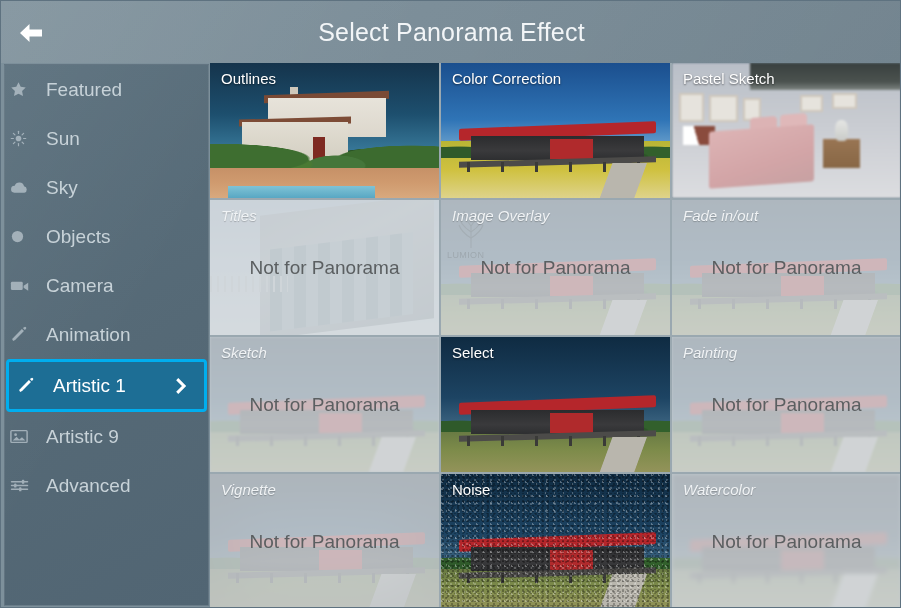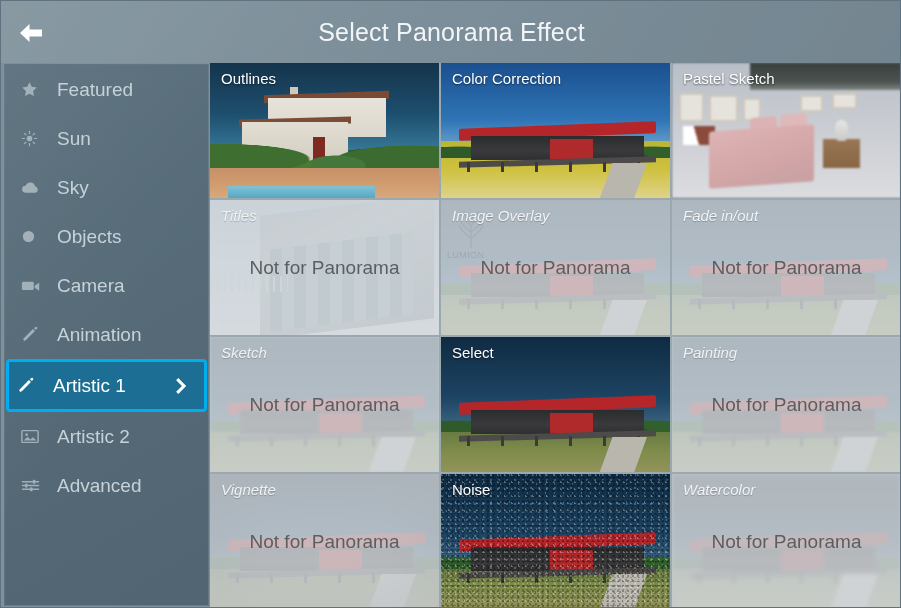--- a/index.html
+++ b/index.html
@@ -57,21 +57,21 @@
   }
   #sidebar:after{
     content:""; position:absolute; inset:0;
     background: linear-gradient(120deg, rgba(255,255,255,.045) 0%, rgba(255,255,255,0) 55%);
     pointer-events:none;
   }
   .side-item {
     position: relative;
     height: 49px;
     display: flex; align-items: center;
-    padding-left: 16px;
+    padding-left: 5px;
     color: #c7d2d8;
     font-size: 19px;
     cursor: pointer;
     z-index: 2;
   }
   .side-item .ic {
     width: 26px; height: 20px;
     margin-right: 10px;
     display: flex; align-items: center; justify-content: flex-start;
     flex: 0 0 26px;
@@ -354,21 +354,21 @@
     </div>
 
     <div class="side-item">
       <span class="ic">
         <svg width="18" height="15" viewBox="0 0 20 16">
           <rect x="1" y="1.5" width="18" height="13" rx="1" fill="none" stroke="#b7c3cb" stroke-width="1.6"></rect>
           <circle cx="6.2" cy="6" r="1.5" fill="#b7c3cb"></circle>
           <path d="M3 12.5l4.3-4.2 3 3 3-2.6 3.7 3.8z" fill="#b7c3cb"></path>
         </svg>
       </span>
-      <span class="side-label">Artistic 2</span>
+      <span class="side-label">Artistic 9</span>
     </div>
 
     <div class="side-item">
       <span class="ic">
         <svg width="19" height="15" viewBox="0 0 20 16">
           <g stroke="#b7c3cb" stroke-width="1.6" stroke-linecap="round">
             <line x1="1.5" y1="4" x2="18.5" y2="4"></line>
             <line x1="1.5" y1="8" x2="18.5" y2="8"></line>
             <line x1="1.5" y1="12" x2="18.5" y2="12"></line>
           </g>

